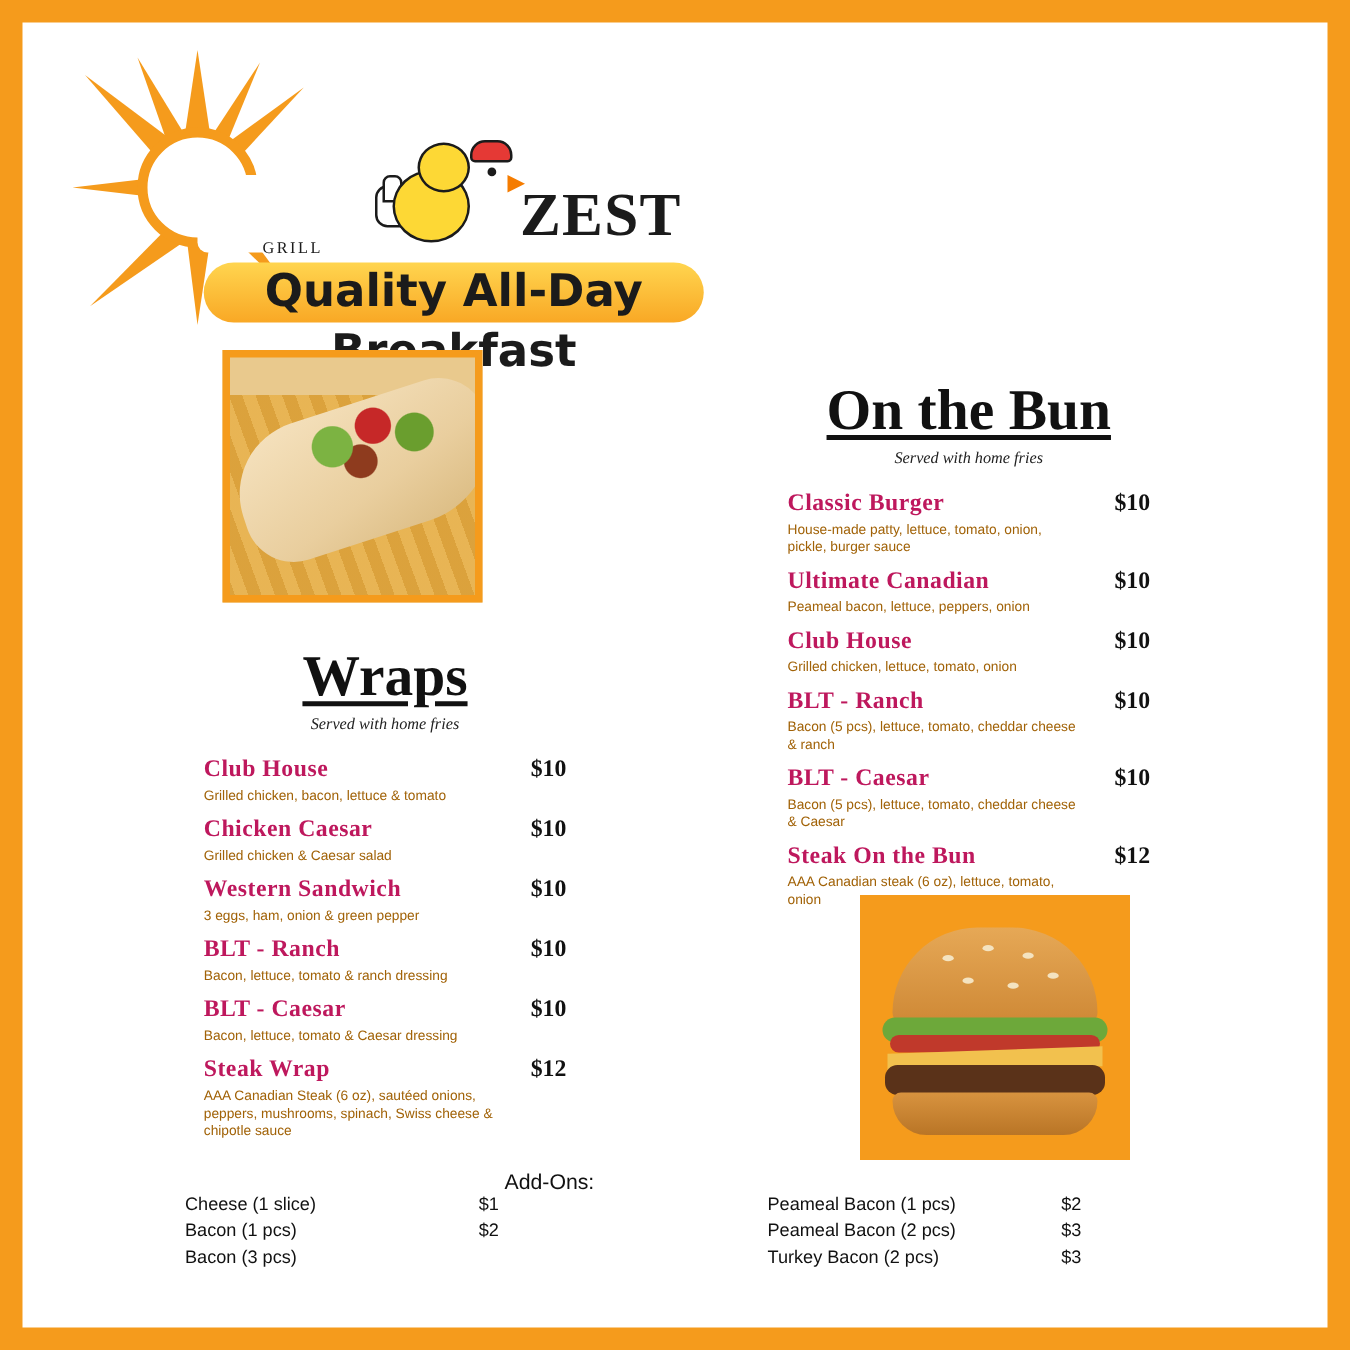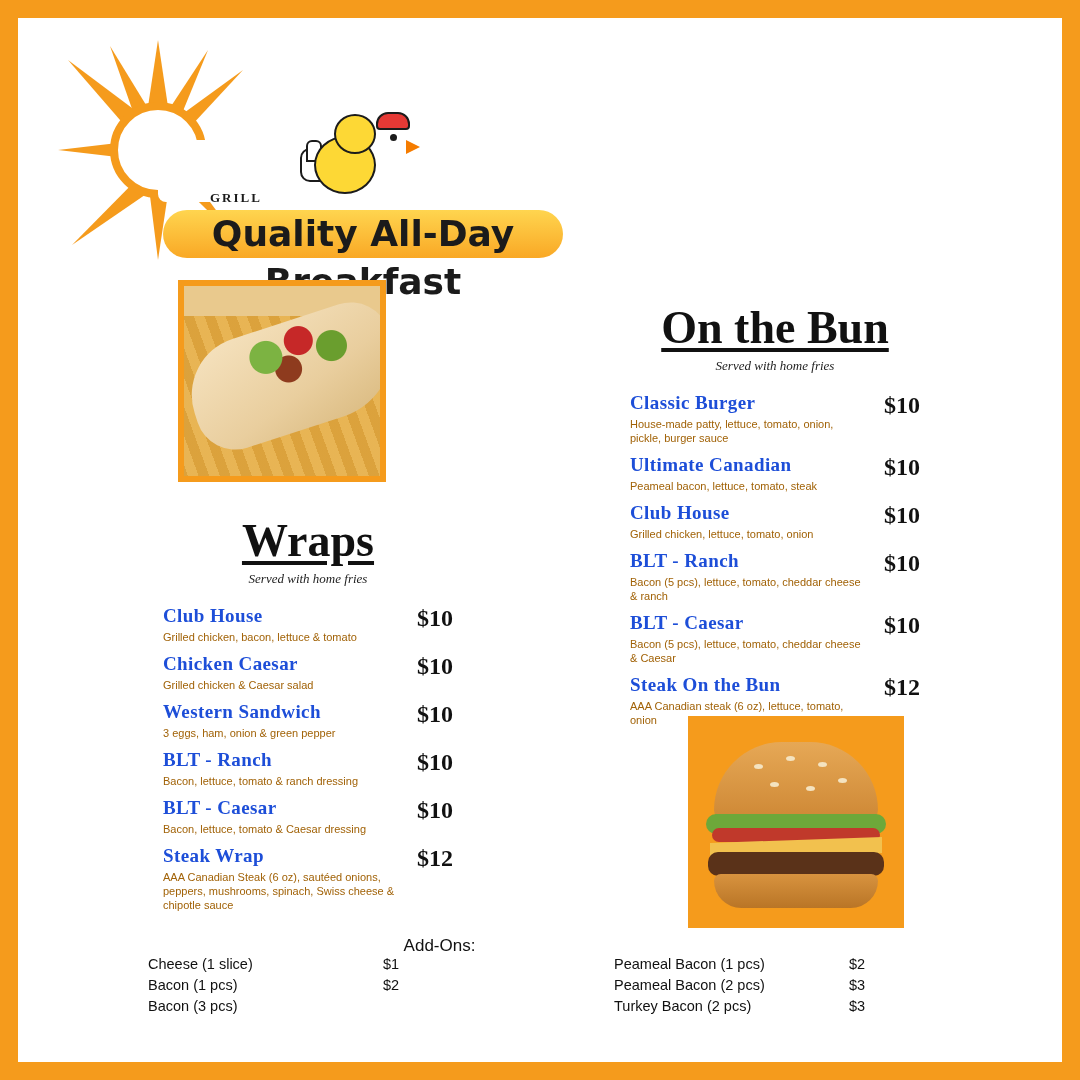--- a/index.html
+++ b/index.html
@@ -45,21 +45,21 @@
     color: #1b1b1b;
     line-height: 60px;
   }
   .logo-text .sun { position: absolute; left: 8px; top: 0; }
   .logo-text .zest { position: absolute; left: 253px; top: 0; }
   .logo-grill {
     position: absolute;
     left: 152px; top: 160px;
     font-family: "Liberation Serif", serif;
     font-size: 13px;
-    font-weight: bold;
+    font-weight: normal;
     letter-spacing: 2px;
     color: #1b1b1b;
   }
   .chick {
     position: absolute;
     left: 240px; top: 78px;
     width: 88px; height: 92px;
   }
   .chick .body {
     position: absolute; left: 16px; top: 28px;
@@ -243,28 +243,28 @@
   .item { margin-bottom: 9px; }
   .item-row {
     position: relative;
     height: 24px;
   }
   .item-name {
     font-family: "Liberation Serif", serif;
     font-weight: bold;
     font-size: 19px;
     letter-spacing: .4px;
-    color: #1d4ed8;
+    color: #be185d;
   }
   .item-price {
     position: absolute;
     right: 0; top: 0;
     font-family: "Liberation Serif", serif;
     font-weight: bold;
-    font-size: 24px;
+    font-size: 19px;
     color: #111;
   }
   .item-desc {
     font-family: "Liberation Sans", sans-serif;
     font-size: 11px;
     line-height: 14px;
     color: #a16207;
     margin-top: 1px;
     max-width: 235px;
   }
@@ -322,20 +322,21 @@
         <polygon points="180,200 112,134 124,124"></polygon>
         <polygon points="52,6 96,78 80,86"></polygon>
         <polygon points="150,10 104,80 118,88"></polygon>
       </g>
       <circle cx="100" cy="110" r="44" fill="#ffffff" stroke="#F59B1C" stroke-width="8"></circle>
     </svg>
 
     <div class="logo-plate"></div>
 
     <div class="logo-text">
+      <span class="zest">ZEST</span>
     </div>
     <div class="logo-grill">GRILL</div>
 
     <div class="chick">
       <div class="thumb"></div>
       <div class="body"></div>
       <div class="head">
         <div class="comb"></div>
         <div class="eye"></div>
         <div class="beak"></div>
@@ -411,21 +412,21 @@
           <span class="item-name">Classic Burger</span>
           <span class="item-price">$10</span>
         </div>
         <div class="item-desc">House-made patty, lettuce, tomato, onion, pickle, burger sauce</div>
       </div>
       <div class="item">
         <div class="item-row">
           <span class="item-name">Ultimate Canadian</span>
           <span class="item-price">$10</span>
         </div>
-        <div class="item-desc">Peameal bacon, lettuce, tomato, steak</div>
+        <div class="item-desc">Peameal bacon, lettuce, peppers, onion</div>
       </div>
       <div class="item">
         <div class="item-row">
           <span class="item-name">Club House</span>
           <span class="item-price">$10</span>
         </div>
         <div class="item-desc">Grilled chicken, lettuce, tomato, onion</div>
       </div>
       <div class="item">
         <div class="item-row">

